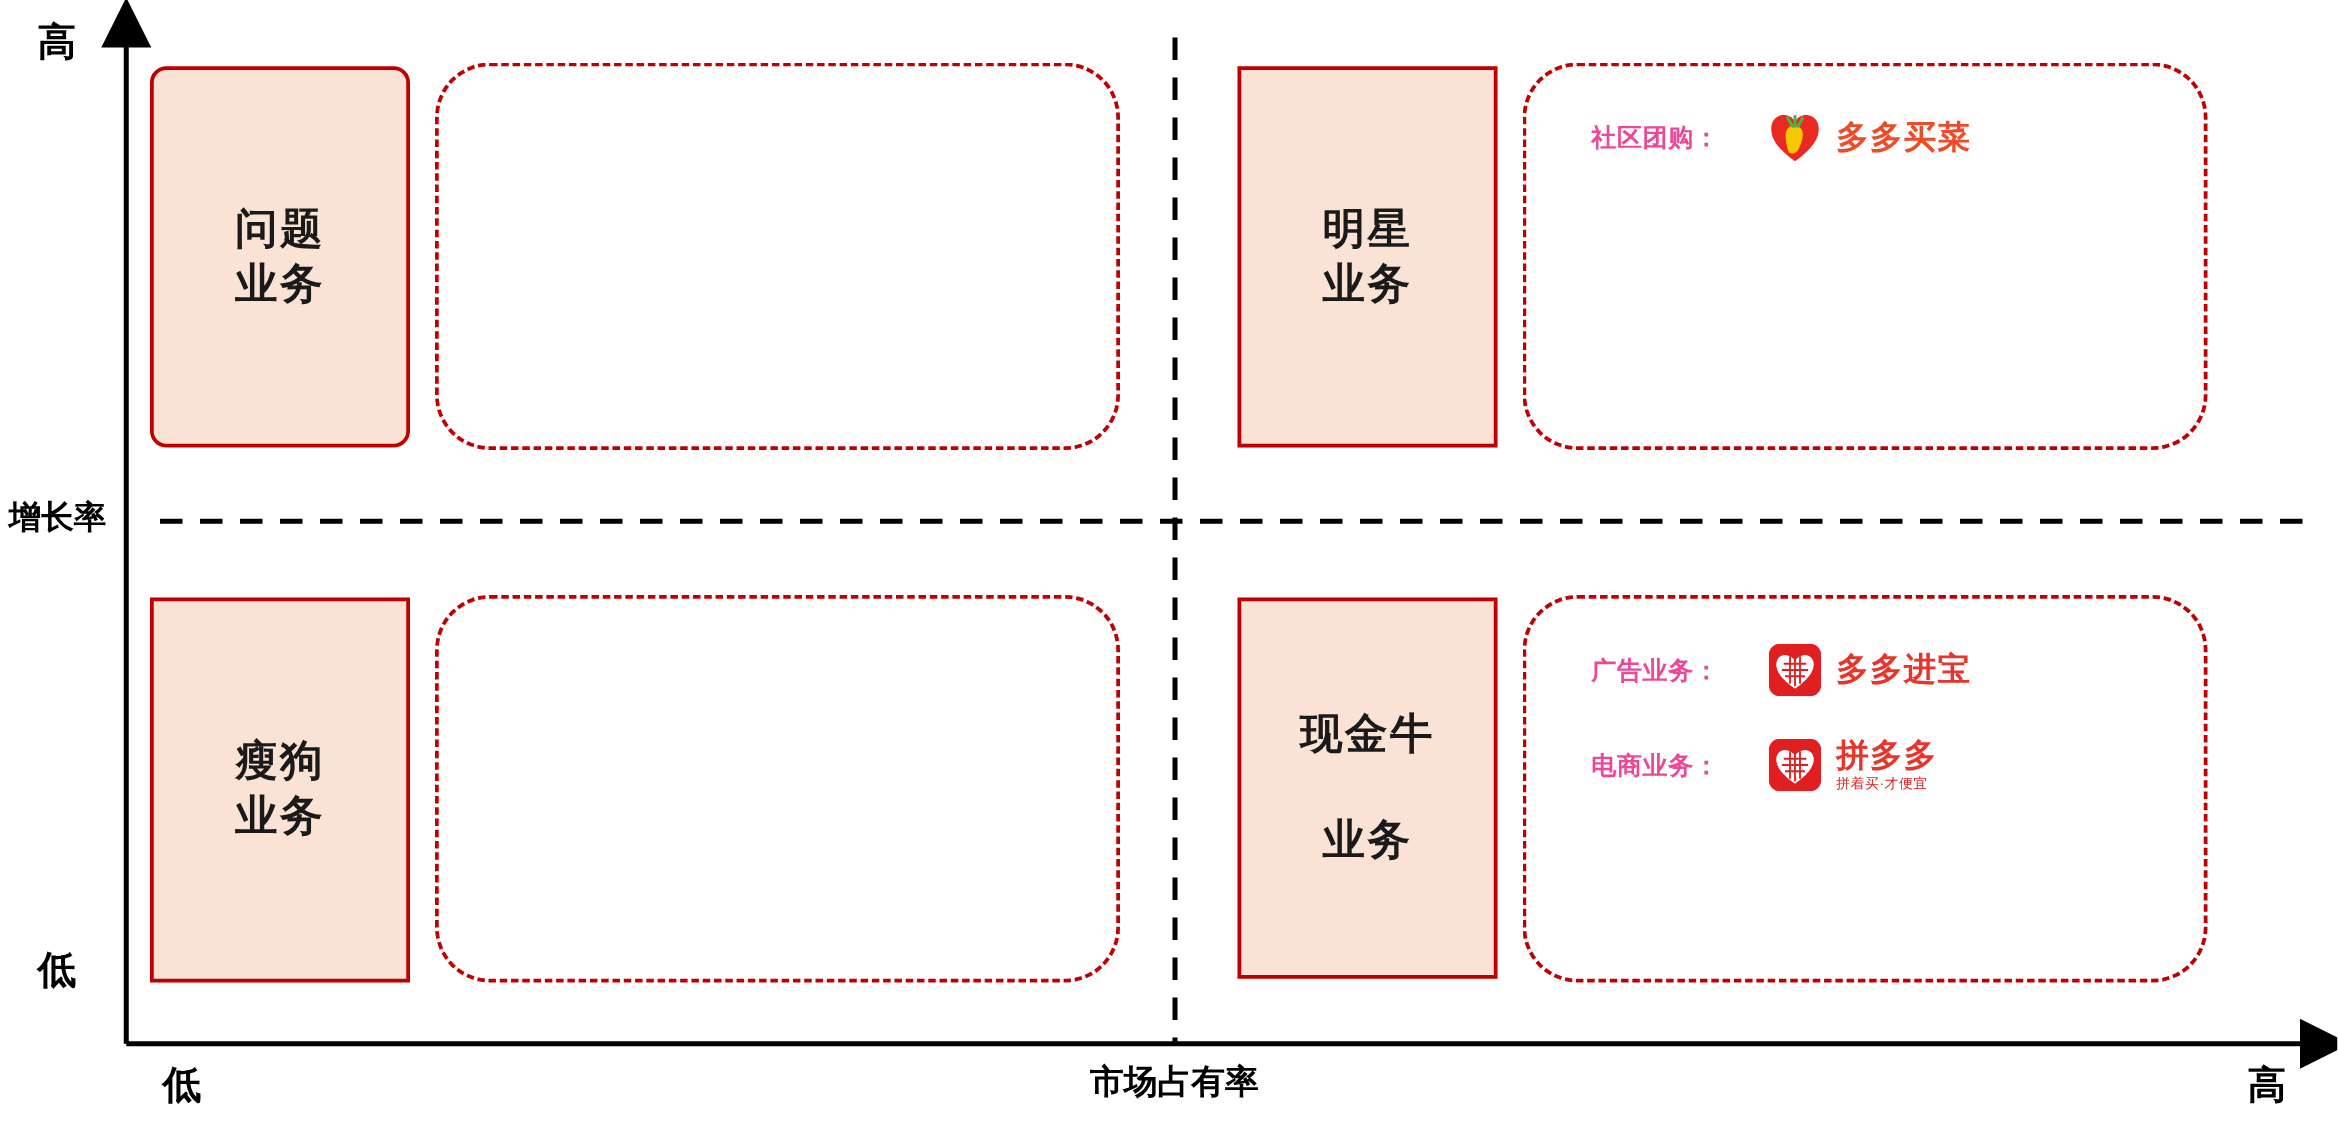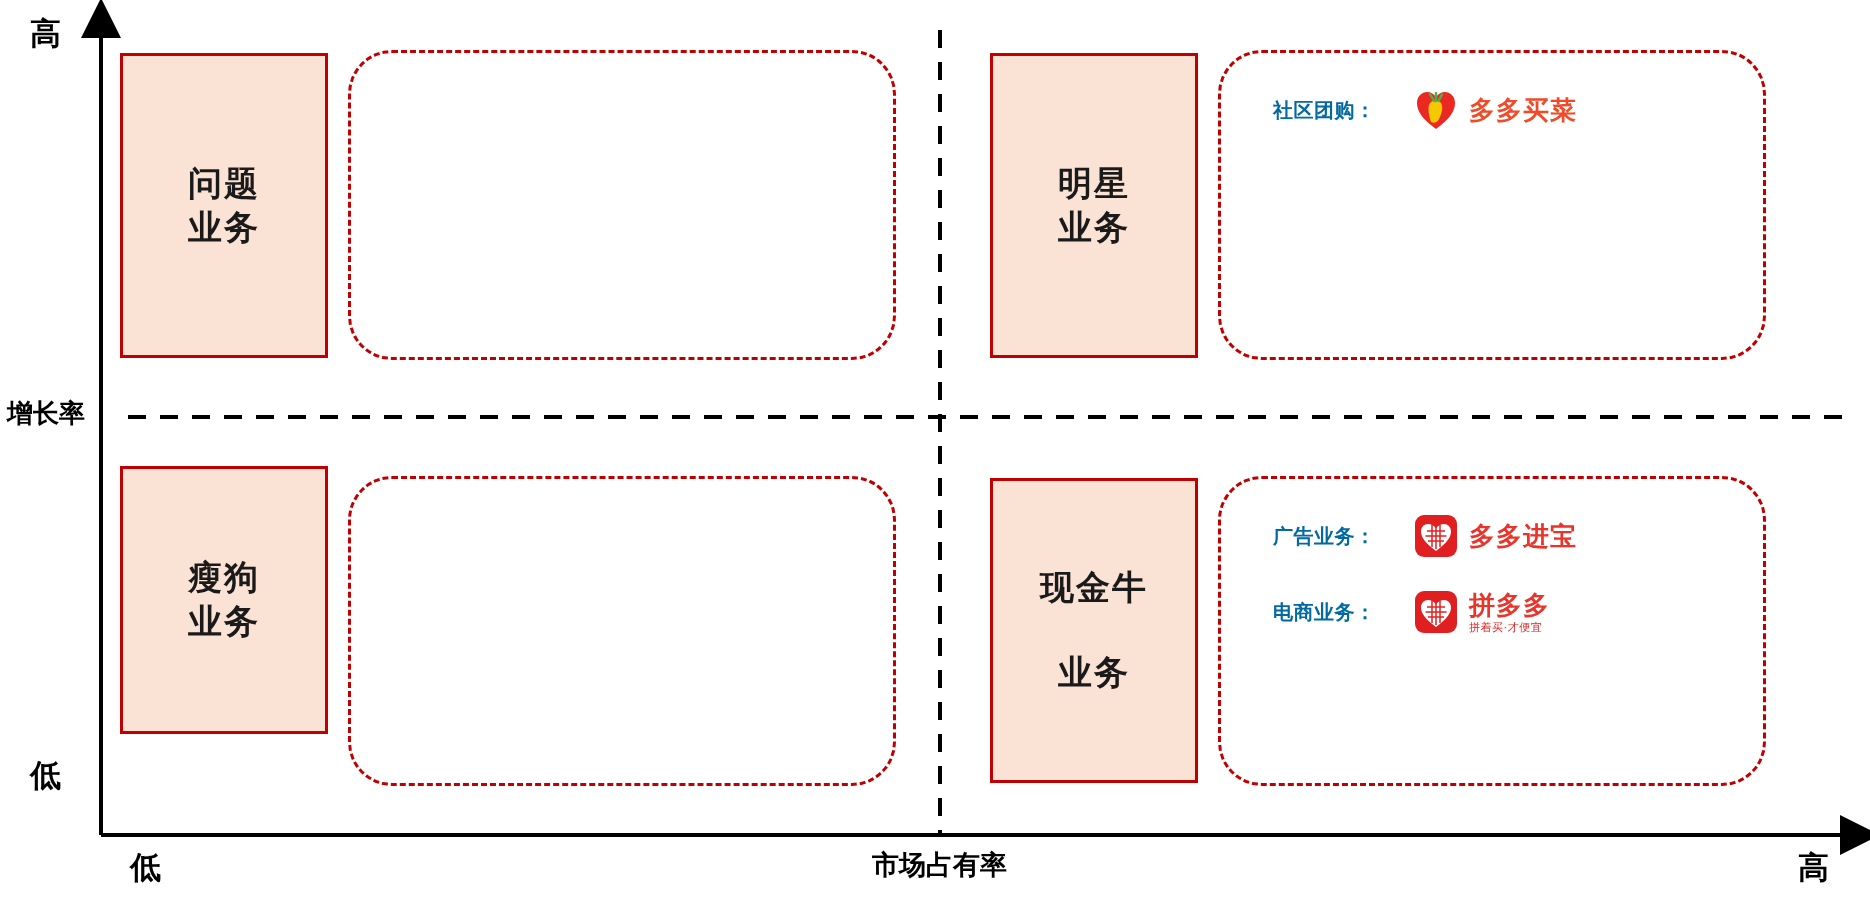--- a/index.html
+++ b/index.html
@@ -54,23 +54,23 @@
     align-items: center;
     justify-content: center;
   }
   .quad-box .quad-line {
     font-size: 34px;
     font-weight: bold;
     color: #1a1a1a;
     letter-spacing: 2px;
     line-height: 1.28;
   }
-  #quad-box-question { left: 120px; top: 53px;  width: 208px; height: 305px; }
+  #quad-box-question { left: 120px; top: 53px;  width: 208px; height: 305px; border-radius: 13px; }
   #quad-box-star     { left: 990px; top: 53px;  width: 208px; height: 305px; align-items: center; }
-  #quad-box-dog      { left: 120px; top: 466px; width: 208px; height: 268px; }
+  #quad-box-dog      { left: 120px; top: 478px; width: 208px; height: 308px; }
   #quad-box-cow      { left: 990px; top: 478px; width: 208px; height: 305px; gap: 41px; }
 
   
   .content-panel {
     position: absolute;
     box-sizing: border-box;
     border: 3px dashed #c00000;
     border-radius: 44px;
     background: transparent;
     padding: 34px 0 0 52px;
@@ -83,21 +83,21 @@
   
   .biz-row {
     display: flex;
     align-items: center;
     margin-bottom: 30px;
     height: 46px;
   }
   .biz-label {
     font-size: 20px;
     font-weight: bold;
-    color: #0369a1;
+    color: #ec4899;
     letter-spacing: 0.5px;
     white-space: nowrap;
     width: 120px;
   }
   .biz-logo {
     display: flex;
     align-items: center;
     margin-left: 22px;
   }
   .logo-mark {

